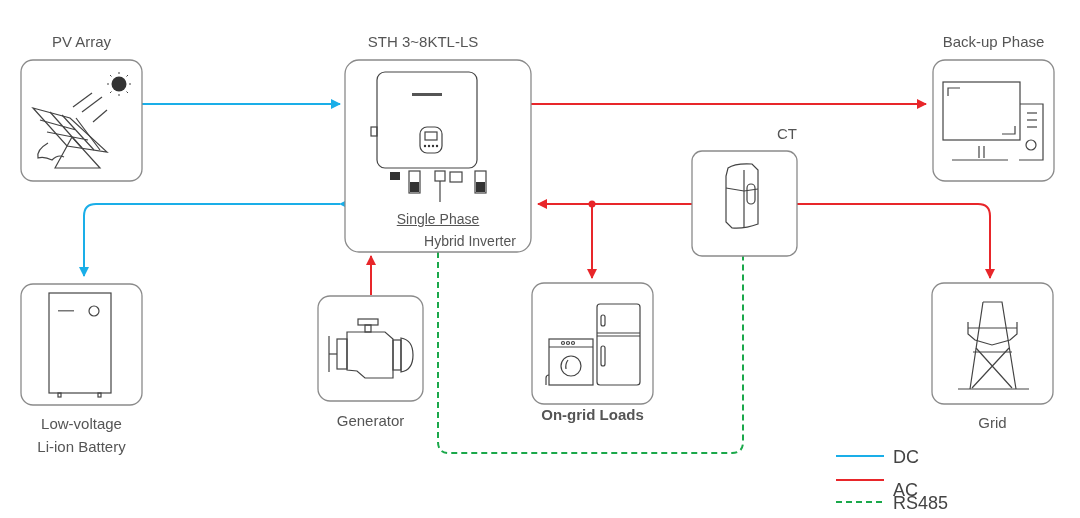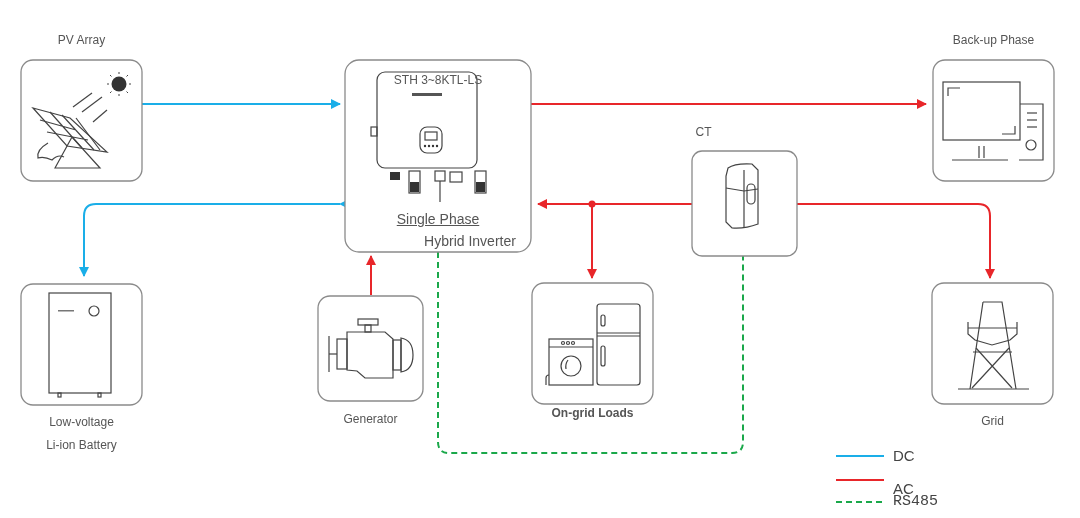--- a/index.html
+++ b/index.html
@@ -1,25 +1,25 @@
 <!DOCTYPE html>
 <html><head>
 <meta charset="utf-8">
 <style>
   html, body { margin:0; padding:0; background:#ffffff; }
   body { width:1080px; height:518px; position:relative; overflow:hidden; font-family:"Liberation Sans", sans-serif; color:#555; }
   svg#diagram { position:absolute; left:0; top:0; }
-  .lbl { position:absolute; font-size:12px; color:#555; text-align:center; white-space:nowrap; }
+  .lbl { position:absolute; font-size:15px; color:#555; text-align:center; white-space:nowrap; }
   .box { fill:#fff; stroke:#8a8a8a; stroke-width:1.3; }
   .ic { fill:none; stroke:#444; stroke-width:1.2; }
   .icf { fill:#333; }
   .dc { stroke:#1aaee8; stroke-width:2; fill:none; }
   .ac { stroke:#e8262a; stroke-width:2; fill:none; }
   .rs { stroke:#1aa84a; stroke-width:2; fill:none; stroke-dasharray:6 4; }
-  .legend-text { position:absolute; font-size:15px; color:#444; }
+  .legend-text { position:absolute; font-size:18px; color:#444; }
 </style>
 </head>
 <body>
 
 <svg id="diagram" width="1080" height="518" viewBox="0 0 1080 518">
   <defs>
     <marker id="arrBlue" markerWidth="10" markerHeight="10" refX="9" refY="5" orient="auto" markerUnits="userSpaceOnUse">
         <path d="M0,0 L10,5 L0,10 z" fill="#1aaee8"></path>
       </marker>
     <marker id="arrRed" markerWidth="10" markerHeight="10" refX="9" refY="5" orient="auto" markerUnits="userSpaceOnUse">
@@ -168,26 +168,26 @@
   </g>
 
   <g>
     <line x1="836" y1="456" x2="884" y2="456" stroke="#1aaee8" stroke-width="2"></line>
     <line x1="836" y1="480" x2="884" y2="480" stroke="#e8262a" stroke-width="2"></line>
     <line x1="836" y1="502" x2="884" y2="502" stroke="#1aa84a" stroke-width="2" stroke-dasharray="6 4"></line>
   </g>
 </svg>
 
 <div class="lbl" style="left:21px;width:121px;top:33px;">PV Array</div>
-<div class="lbl" style="left:345px;width:186px;top:33px;margin-top:40px;">STH 3~8KTL-LS</div>
+<div class="lbl" style="left:330px;width:186px;top:33px;">STH 3~8KTL-LS</div>
 <div class="lbl" style="left:345px;width:186px;top:211px;font-size:14px;text-decoration:underline;">Single Phase</div>
 <div class="lbl" style="left:345px;width:186px;top:233px;font-size:14px;padding-left:32px;">Hybrid Inverter</div>
 <div class="lbl" style="left:913px;width:161px;top:33px;">Back-up Phase</div>
-<div class="lbl" style="left:651px;width:105px;top:125px;">CT</div>
+<div class="lbl" style="left:692px;width:105px;top:125px;text-align:right;">CT</div>
 <div class="lbl" style="left:11px;width:141px;top:415px;">Low-voltage</div>
 <div class="lbl" style="left:11px;width:141px;top:438px;">Li-ion Battery</div>
 <div class="lbl" style="left:308px;width:125px;top:412px;">Generator</div>
 <div class="lbl" style="left:522px;width:141px;top:406px;font-weight:bold;">On-grid Loads</div>
 <div class="lbl" style="left:932px;width:121px;top:414px;">Grid</div>
 
 <div class="legend-text" style="left:893px;top:447px;">DC</div>
 <div class="legend-text" style="left:893px;top:480px;">AC</div>
-<div class="legend-text" style="left:893px;top:493px;font-family:Liberation Mono, monospace;">RS485</div>
+<div class="legend-text" style="left:893px;top:493px;">RS485</div>
 
 </body></html>

